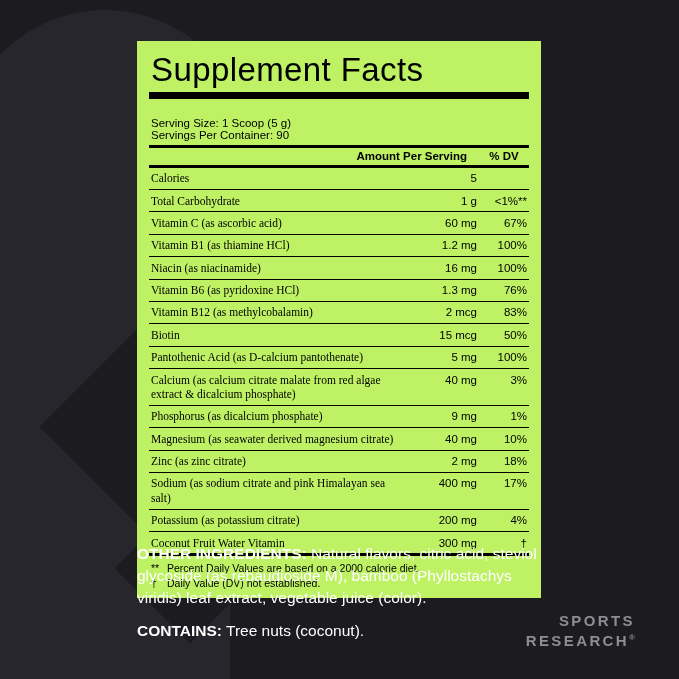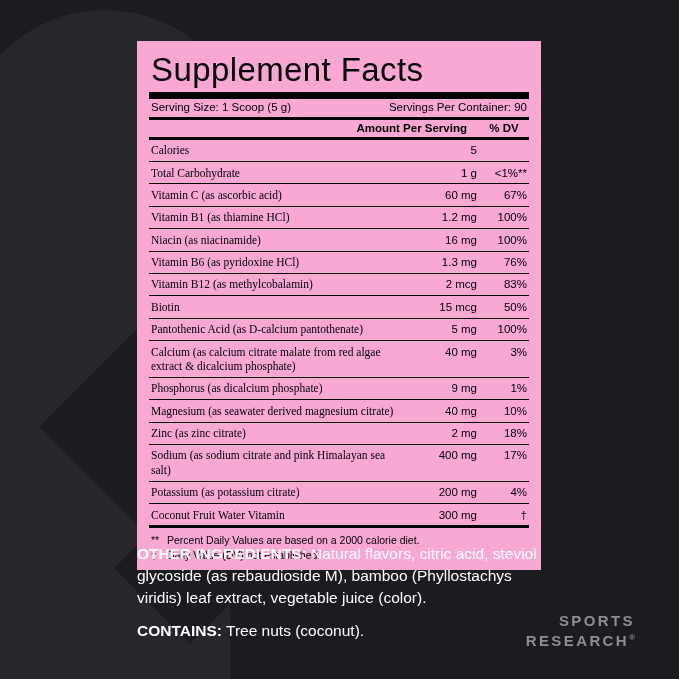--- a/index.html
+++ b/index.html
@@ -54,21 +54,21 @@
     transform: rotate(45deg);
     background: #26262c;
   }
 
   
   #panel {
     position: absolute;
     left: 137px;
     top: 41px;
     width: 404px;
-    background: #f9a8d4;
+    background: #bef264;
     color: #000000;
     box-sizing: border-box;
     padding: 10px 12px 8px 12px;
   }
   .sf-title {
     font-size: 33px;
     letter-spacing: 0.4px;
     line-height: 1.05;
     font-weight: normal;
     margin: 2px 0 4px 2px;
@@ -79,21 +79,22 @@
     margin: 2px 0 0 0;
   }
   .rule-mid {
     border-bottom: 3px solid #000;
     margin: 0;
   }
   .serving-row {
     display: flex;
     justify-content: space-between;
     font-size: 11.5px;
-    padding: 2px 2px 4px 2px;
+    padding: 18px 2px 4px 2px;
+    flex-direction: column;
   }
   .amt-head {
     display: flex;
     justify-content: flex-end;
     font-size: 11.5px;
     padding: 2px 2px 3px 2px;
     gap: 14px;
   }
   .amt-head .aps {
     text-align: right;

